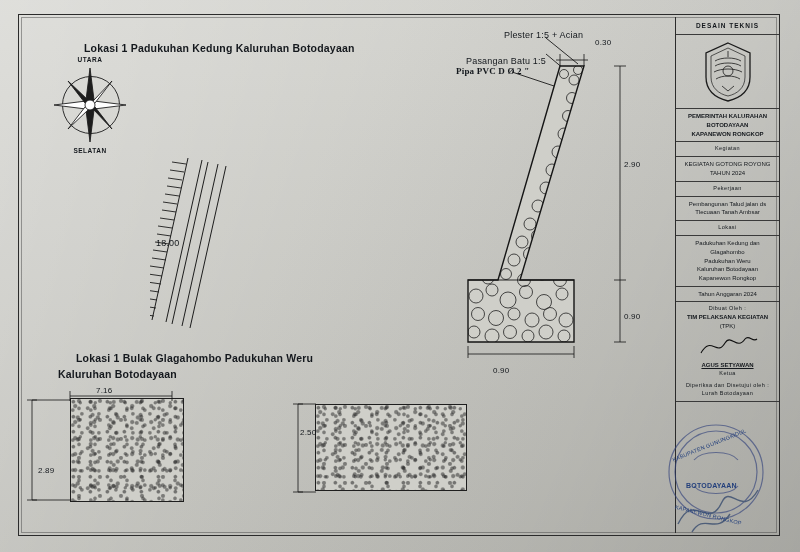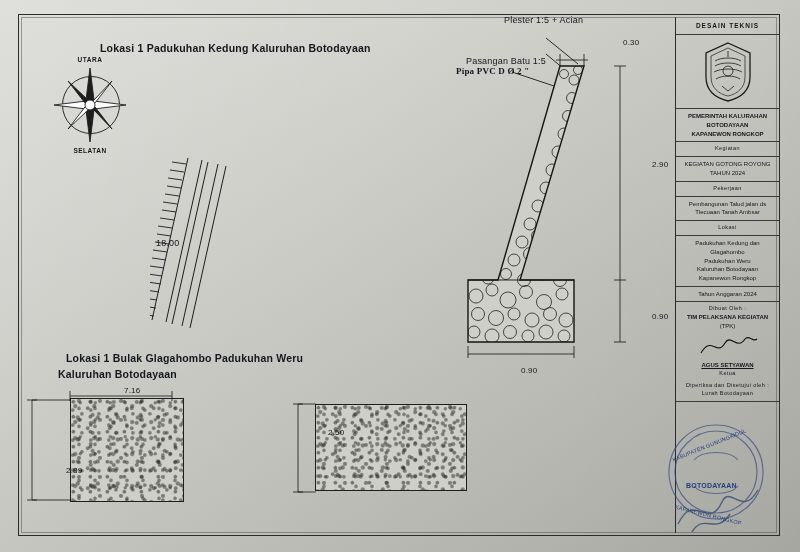--- a/index.html
+++ b/index.html
@@ -52,21 +52,20 @@
   }
   .bold { font-weight: bold; }
   .title-1 {
     font-size: 10.5px;
     font-weight: bold;
     letter-spacing: 0.2px;
   }
   .dimlabel {
     font-size: 8px;
     color: #14181d;
-    margin-left: 28px;
   }
 
   
   #compass {
     position: absolute;
     left: 48px;
     top: 62px;
     width: 84px;
     height: 86px;
   }
@@ -229,21 +228,21 @@
   }
 </style>
 </head>
 <body>
 
 <div id="sheet">
 
   <div class="frame"></div>
   <div class="frame-inner"></div>
 
-  <div class="txt title-1" style="left:84px; top:42px;margin-left:16px;">Lokasi 1 Padukuhan Kedung Kaluruhan Botodayaan</div>
+  <div class="txt title-1" style="left:84px; top:42px;">Lokasi 1 Padukuhan Kedung Kaluruhan Botodayaan</div>
 
   <div id="compass">
     <div class="nlabel top">UTARA</div>
     <div class="ring"></div>
     <svg class="star" viewBox="0 0 84 86">
       <g stroke="#1d1d1d" stroke-width="0.9" fill="none">
         <polygon points="42,6 46,38 42,42 38,38" fill="#1d1d1d"></polygon>
         <polygon points="42,80 46,48 42,44 38,48" fill="#1d1d1d"></polygon>
         <polygon points="6,43 38,39 42,43 38,47" fill="#ffffff"></polygon>
         <polygon points="78,43 46,39 42,43 46,47" fill="#ffffff"></polygon>
@@ -286,21 +285,21 @@
         <line x1="9" y1="142" x2="-5" y2="140"></line>
         <line x1="7" y1="150" x2="-7" y2="148"></line>
         <line x1="6" y1="158" x2="-8" y2="156"></line>
         <line x1="4" y1="166" x2="-10" y2="164"></line>
       </g>
     </svg>
   </div>
   <div class="txt" style="left:156px; top:238px;">18.00</div>
 
 
-  <div class="txt" style="left:504px; top:15px;">Plester 1:5 + Acian</div>
+  <div class="txt" style="left:504px; top:30px;">Plester 1:5 + Acian</div>
   <div class="txt" style="left:466px; top:56px;">Pasangan Batu 1:5</div>
   <div class="txt bold" style="left:456px; top:66px;font-family:Liberation Serif, serif;">Pipa PVC D Ø 2 "</div>
 
   <svg style="position:absolute; left:450px; top:30px;" width="180" height="70">
     <g stroke="#1a1a1a" stroke-width="0.9" fill="none">
       <line x1="96" y1="8" x2="128" y2="34"></line>
       <line x1="96" y1="24" x2="120" y2="44"></line>
       <line x1="62" y1="42" x2="110" y2="58"></line>
     </g>
   </svg>
@@ -385,21 +384,21 @@
         <line x1="16" y1="298" x2="16" y2="310"></line>
         <line x1="122" y1="298" x2="122" y2="310"></line>
       </g>
     </svg>
   </div>
   <div class="txt dimlabel" style="left:595px; top:38px;">0.30</div>
   <div class="txt dimlabel" style="left:624px; top:160px;">2.90</div>
   <div class="txt dimlabel" style="left:624px; top:312px;">0.90</div>
   <div class="txt dimlabel" style="left:493px; top:366px;">0.90</div>
 
-  <div class="txt title-1" style="left:66px; top:352px;">Lokasi 1 Bulak Glagahombo Padukuhan Weru</div>
+  <div class="txt title-1" style="left:76px; top:352px;">Lokasi 1 Bulak Glagahombo Padukuhan Weru</div>
   <div class="txt title-1" style="left:58px; top:368px;">Kaluruhan Botodayaan</div>
 
   <div id="sec-a" class="stone"></div>
   <svg style="position:absolute; left:20px; top:386px;" width="180" height="130">
     <g stroke="#151515" stroke-width="0.8">
       <line x1="50" y1="10" x2="152" y2="10"></line>
       <line x1="50" y1="5" x2="50" y2="15"></line>
       <line x1="152" y1="5" x2="152" y2="15"></line>
       <line x1="12" y1="14" x2="12" y2="114"></line>
       <line x1="7" y1="14" x2="17" y2="14"></line>

